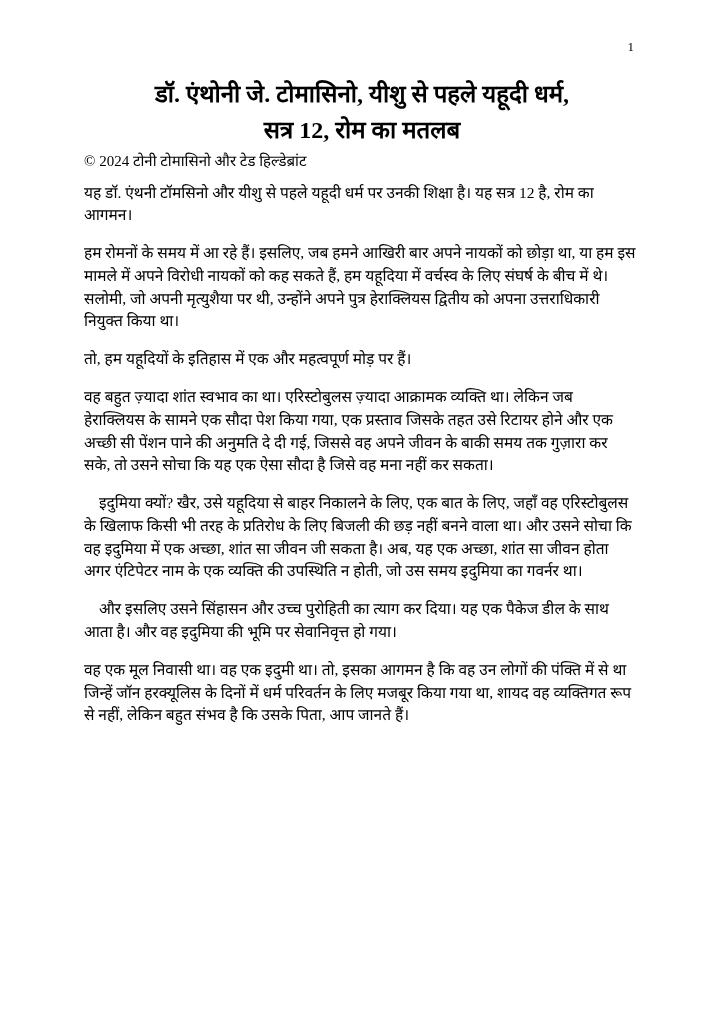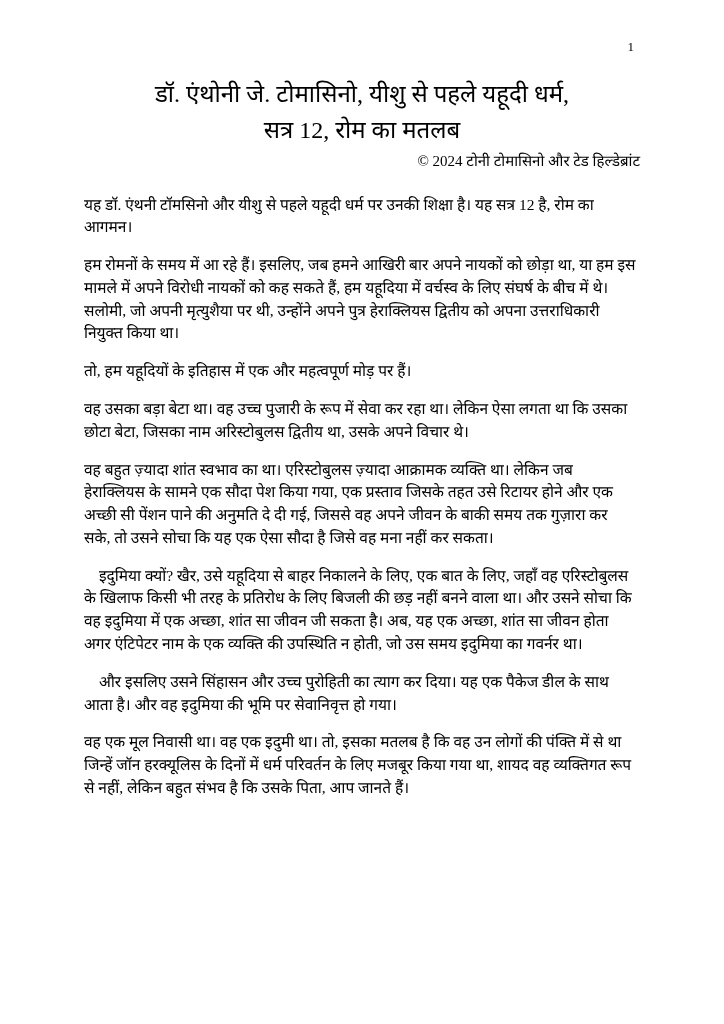--- a/index.html
+++ b/index.html
@@ -25,30 +25,30 @@
     position: absolute;
     top: 40px;
     right: 90px;
     font-size: 13px;
     line-height: 1;
   }
   .doc-title {
     margin: 40px 0 4px 0;
     text-align: center;
     font-size: 24px;
-    font-weight: normal;
+    font-weight: bold;
     line-height: 1.5;
   }
   .doc-title .title-line {
     display: block;
   }
   .copyright {
-    text-align: right;
+    text-align: left;
     font-size: 15px;
-    margin: 0 0 22px 0;
+    margin: 0 0 10px 0;
     line-height: 1.3;
   }
   .body-text p {
     font-size: 15.5px;
     line-height: 1.47;
     margin: 0 4px 15px 0;
     text-align: left;
   }
   .body-text p.indent {
     text-indent: 15px;
@@ -65,20 +65,19 @@
     <span class="title-line">डॉ. एंथोनी जे. टोमासिनो, यीशु से पहले यहूदी धर्म,</span>
     <span class="title-line">सत्र 12, रोम का मतलब</span>
   </h1>
 
   <div class="copyright">© 2024 टोनी टोमासिनो और टेड हिल्डेब्रांट</div>
 
   <div class="body-text">
     <p>यह डॉ. एंथनी टॉमसिनो और यीशु से पहले यहूदी धर्म पर उनकी शिक्षा है। यह सत्र 12 है, रोम का आगमन।</p>
     <p>हम रोमनों के समय में आ रहे हैं। इसलिए, जब हमने आखिरी बार अपने नायकों को छोड़ा था, या हम इस मामले में अपने विरोधी नायकों को कह सकते हैं, हम यहूदिया में वर्चस्व के लिए संघर्ष के बीच में थे। सलोमी, जो अपनी मृत्युशैया पर थी, उन्होंने अपने पुत्र हेराक्लियस द्वितीय को अपना उत्तराधिकारी नियुक्त किया था।</p>
     <p>तो, हम यहूदियों के इतिहास में एक और महत्वपूर्ण मोड़ पर हैं।</p>
-    <p>वह उसका बड़ा बेटा था। वह उच्च पुजारी के रूप में सेवा कर रहा था। लेकिन ऐसा लगता था कि उसका छोटा बेटा, जिसका नाम अरिस्टोबुलस द्वितीय था, उसके अपने विचार थे।</p>
     <p>वह बहुत ज़्यादा शांत स्वभाव का था। एरिस्टोबुलस ज़्यादा आक्रामक व्यक्ति था। लेकिन जब हेराक्लियस के सामने एक सौदा पेश किया गया, एक प्रस्ताव जिसके तहत उसे रिटायर होने और एक अच्छी सी पेंशन पाने की अनुमति दे दी गई, जिससे वह अपने जीवन के बाकी समय तक गुज़ारा कर सके, तो उसने सोचा कि यह एक ऐसा सौदा है जिसे वह मना नहीं कर सकता।</p>
     <p class="indent">इदुमिया क्यों? खैर, उसे यहूदिया से बाहर निकालने के लिए, एक बात के लिए, जहाँ वह एरिस्टोबुलस के खिलाफ किसी भी तरह के प्रतिरोध के लिए बिजली की छड़ नहीं बनने वाला था। और उसने सोचा कि वह इदुमिया में एक अच्छा, शांत सा जीवन जी सकता है। अब, यह एक अच्छा, शांत सा जीवन होता अगर एंटिपेटर नाम के एक व्यक्ति की उपस्थिति न होती, जो उस समय इदुमिया का गवर्नर था।</p>
     <p class="indent">और इसलिए उसने सिंहासन और उच्च पुरोहिती का त्याग कर दिया। यह एक पैकेज डील के साथ आता है। और वह इदुमिया की भूमि पर सेवानिवृत्त हो गया।</p>
-    <p>वह एक मूल निवासी था। वह एक इदुमी था। तो, इसका मतलब है कि वह उन लोगों की पंक्ति में से था जिन्हें जॉन हरक्यूलिस के दिनों में धर्म परिवर्तन के लिए मजबूर किया गया था, शायद वह व्यक्तिगत रूप से नहीं, लेकिन बहुत संभव है कि उसके पिता, आप जानते हैं।</p>
+    <p>वह एक मूल निवासी था। वह एक इदुमी था। तो, इसका आगमन है कि वह उन लोगों की पंक्ति में से था जिन्हें जॉन हरक्यूलिस के दिनों में धर्म परिवर्तन के लिए मजबूर किया गया था, शायद वह व्यक्तिगत रूप से नहीं, लेकिन बहुत संभव है कि उसके पिता, आप जानते हैं।</p>
   </div>
 
 </div>
 
 </body></html>

